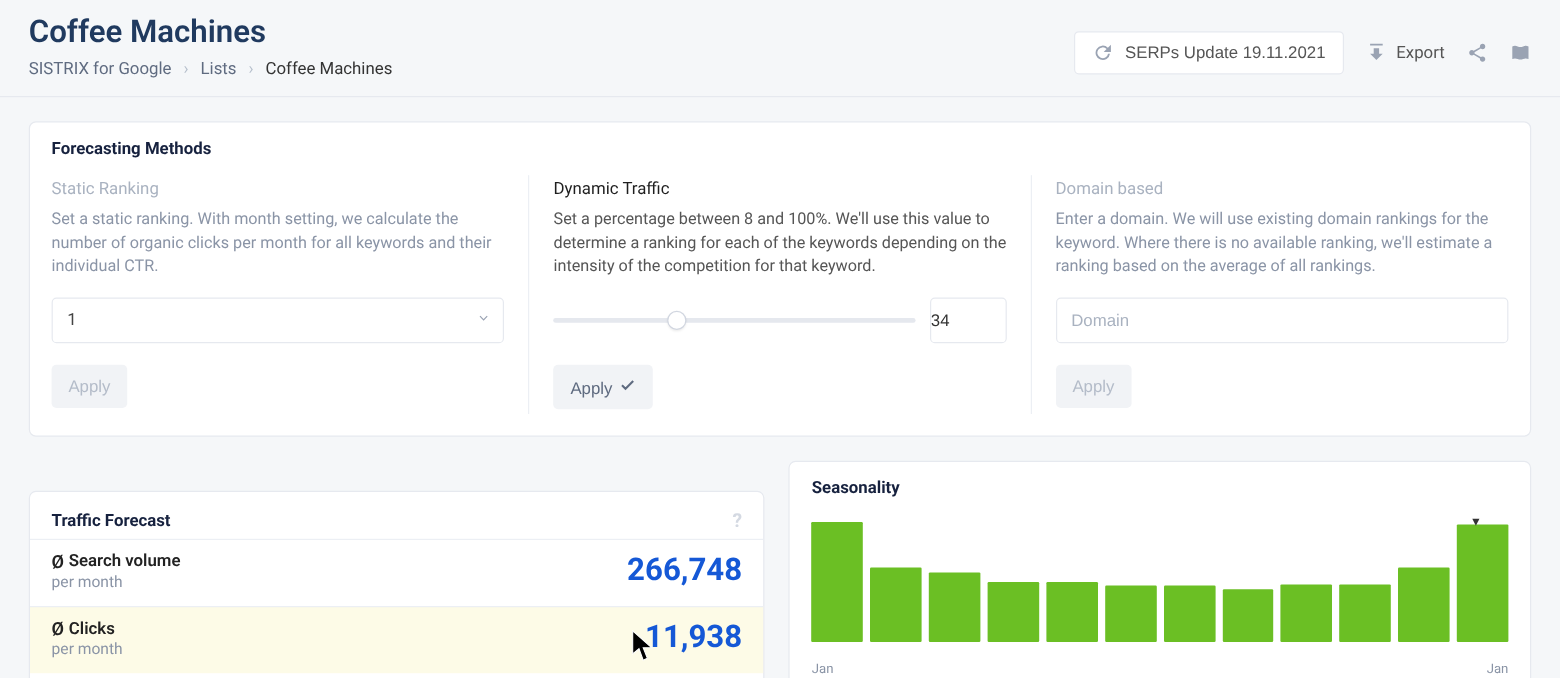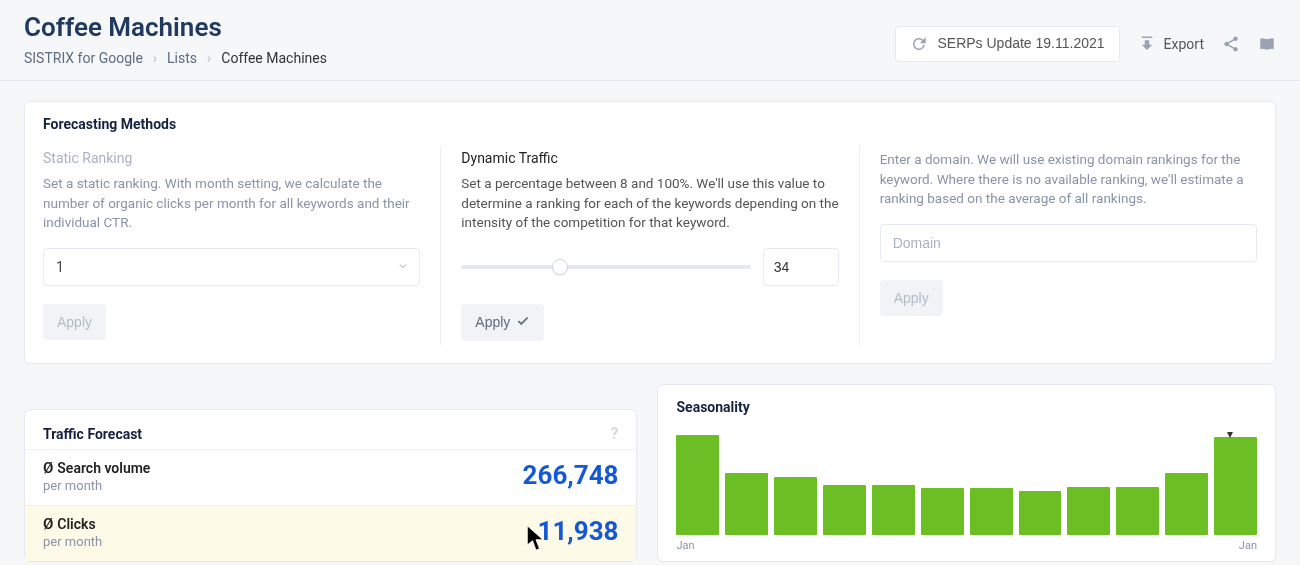--- a/index.html
+++ b/index.html
@@ -141,40 +141,40 @@
   .slider-track {
     flex: 1; height: 4px; background: #e5e8ee; border-radius: 2px; position: relative;
   }
   .slider-thumb {
     position: absolute; top: 50%; width: 16px; height: 16px; background: #fff;
     border: 1px solid #d1d6e0; border-radius: 50%; transform: translate(-50%, -50%);
     box-shadow: 0 1px 2px rgba(0,0,0,0.08);
     cursor: grab;
   }
   .num-input {
-    width: 76px; height: 38px; border: 1px solid var(--border); border-radius: 4px;
-    padding: 0 10px; font-size: 14px; color: #333;
+    width: 64px; height: 38px; border: 1px solid var(--border); border-radius: 4px;
+    padding: 0 0; font-size: 14px; color: #333;
   }
   .text-input {
     width: 100%; height: 38px; border: 1px solid var(--border); border-radius: 4px;
     padding: 0 12px; font-size: 14px; color: #333;
   }
   .text-input::placeholder { color: #a9b2c0; }
 
   .btn-apply {
     margin-top: 18px;
     background: var(--btn-bg);
     border: none;
     border-radius: 4px;
     padding: 10px 14px;
     font-size: 14px;
     color: #5f6b80;
     cursor: pointer;
     display: inline-flex;
-    align-items: flex-start;
+    align-items: flex-end;
     gap: 6px;
   }
   .btn-apply.muted { color: #b4bcc9; }
 
   
   .lower-row { display: flex; gap: 20px; }
   .lower-row .card { flex: 1; }
   .lower-row .card.left { flex: 0 0 49%; margin-top: 25px; }
 
   
@@ -191,21 +191,21 @@
   .tf-row .t2 { font-size: 13px; color: var(--text-muted); }
   .tf-row .val {
     font-size: 26px; font-weight: 700; color: var(--link-blue);
   }
   .diam { display:inline-block; font-size: 15px; line-height: 1; position: relative; top: 0px; }
 
   
   .chart-wrap { padding: 14px 18px 8px 18px; }
   .chart-area { display: flex; align-items: flex-end; justify-content: space-between; height: 110px; margin-top: 6px; gap: 6px; }
   .bar { background: var(--bar-green); flex: 1; border-radius: 1px; }
-  .chart-labels { display: flex; justify-content: space-between; font-size: 11px; color: #8a94a6; margin-top: 4px; }
+  .chart-labels { display: flex; justify-content: space-between; font-size: 11px; color: #8a94a6; margin-top: 16px; }
   .down-caret { position: absolute; right: 24px; top: 2px; color: #333; font-size: 12px; }
   .chart-outer { position: relative; }
 
   
   .cursor {
     position: absolute;
     pointer-events: none;
   }
   .cursor svg { width: 22px; height: 28px; }
 
@@ -293,20 +293,21 @@
             <span>Apply</span>
             <span>
               <svg width="14" height="14" viewBox="0 0 24 24" fill="none" stroke="currentColor" stroke-width="3">
                   <polyline points="4 12 9 17 20 6"></polyline>
                 </svg>
             </span>
           </button>
         </div>
 
         <div class="fc-col">
+          <div class="fc-col-title faded">Domain based</div>
           <div class="fc-col-desc">Enter a domain. We will use existing domain rankings for the keyword. Where there is no available ranking, we'll estimate a ranking based on the average of all rankings.</div>
           <input class="text-input" placeholder="Domain" style="">
           <button class="btn-apply muted">
             <span>Apply</span>
           </button>
         </div>
 
       </div>
     </div>
 

